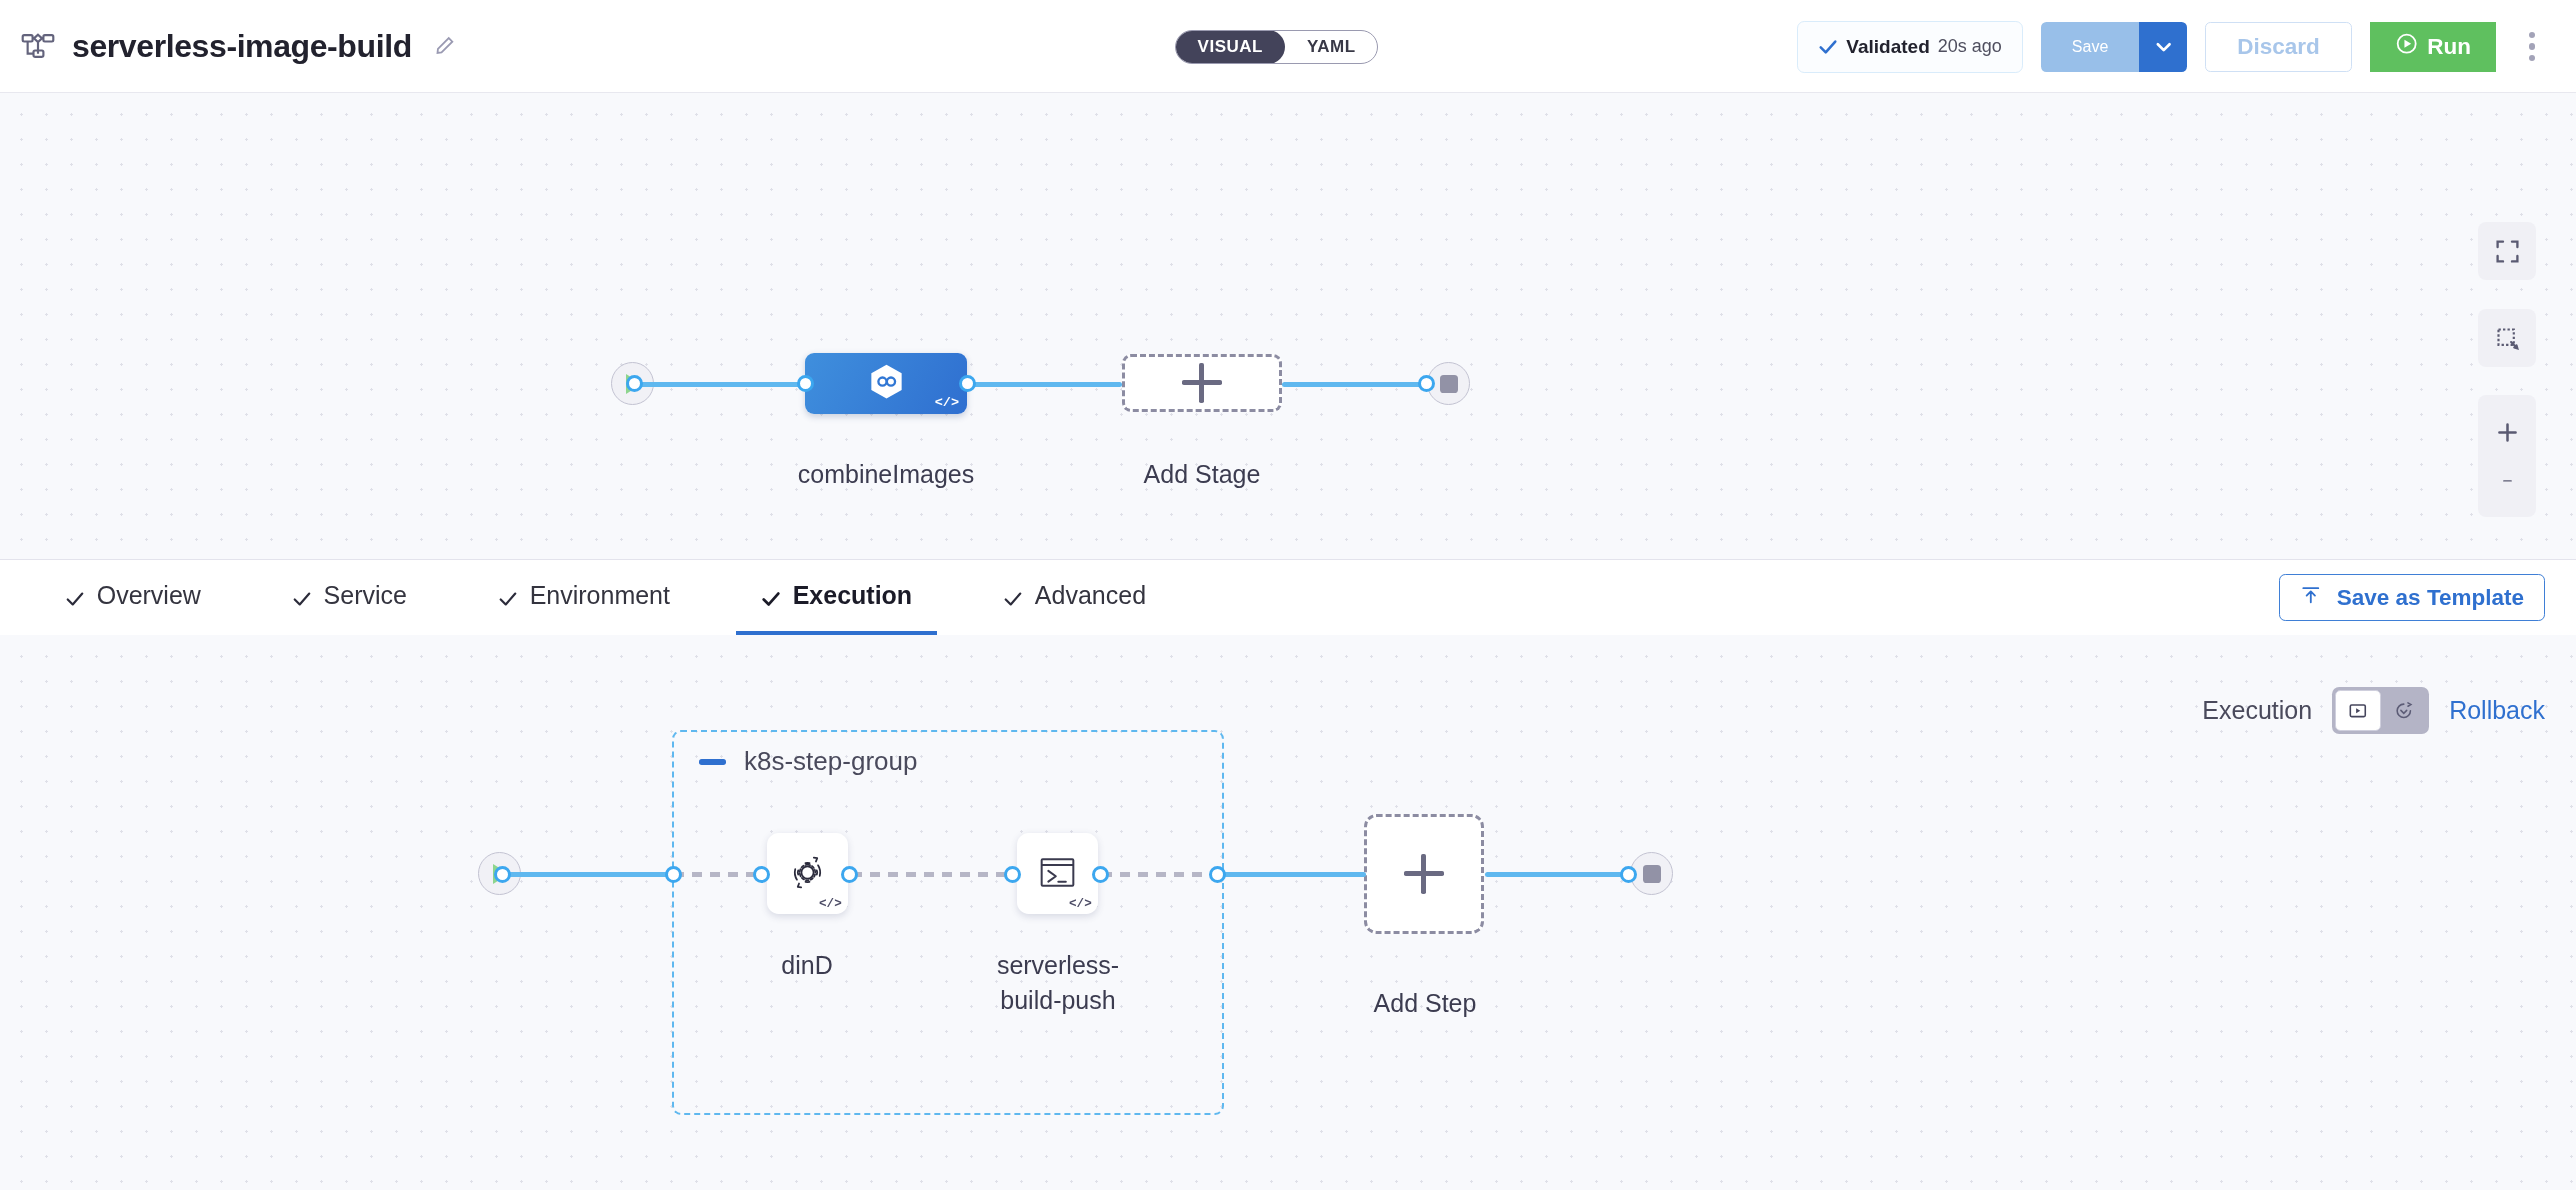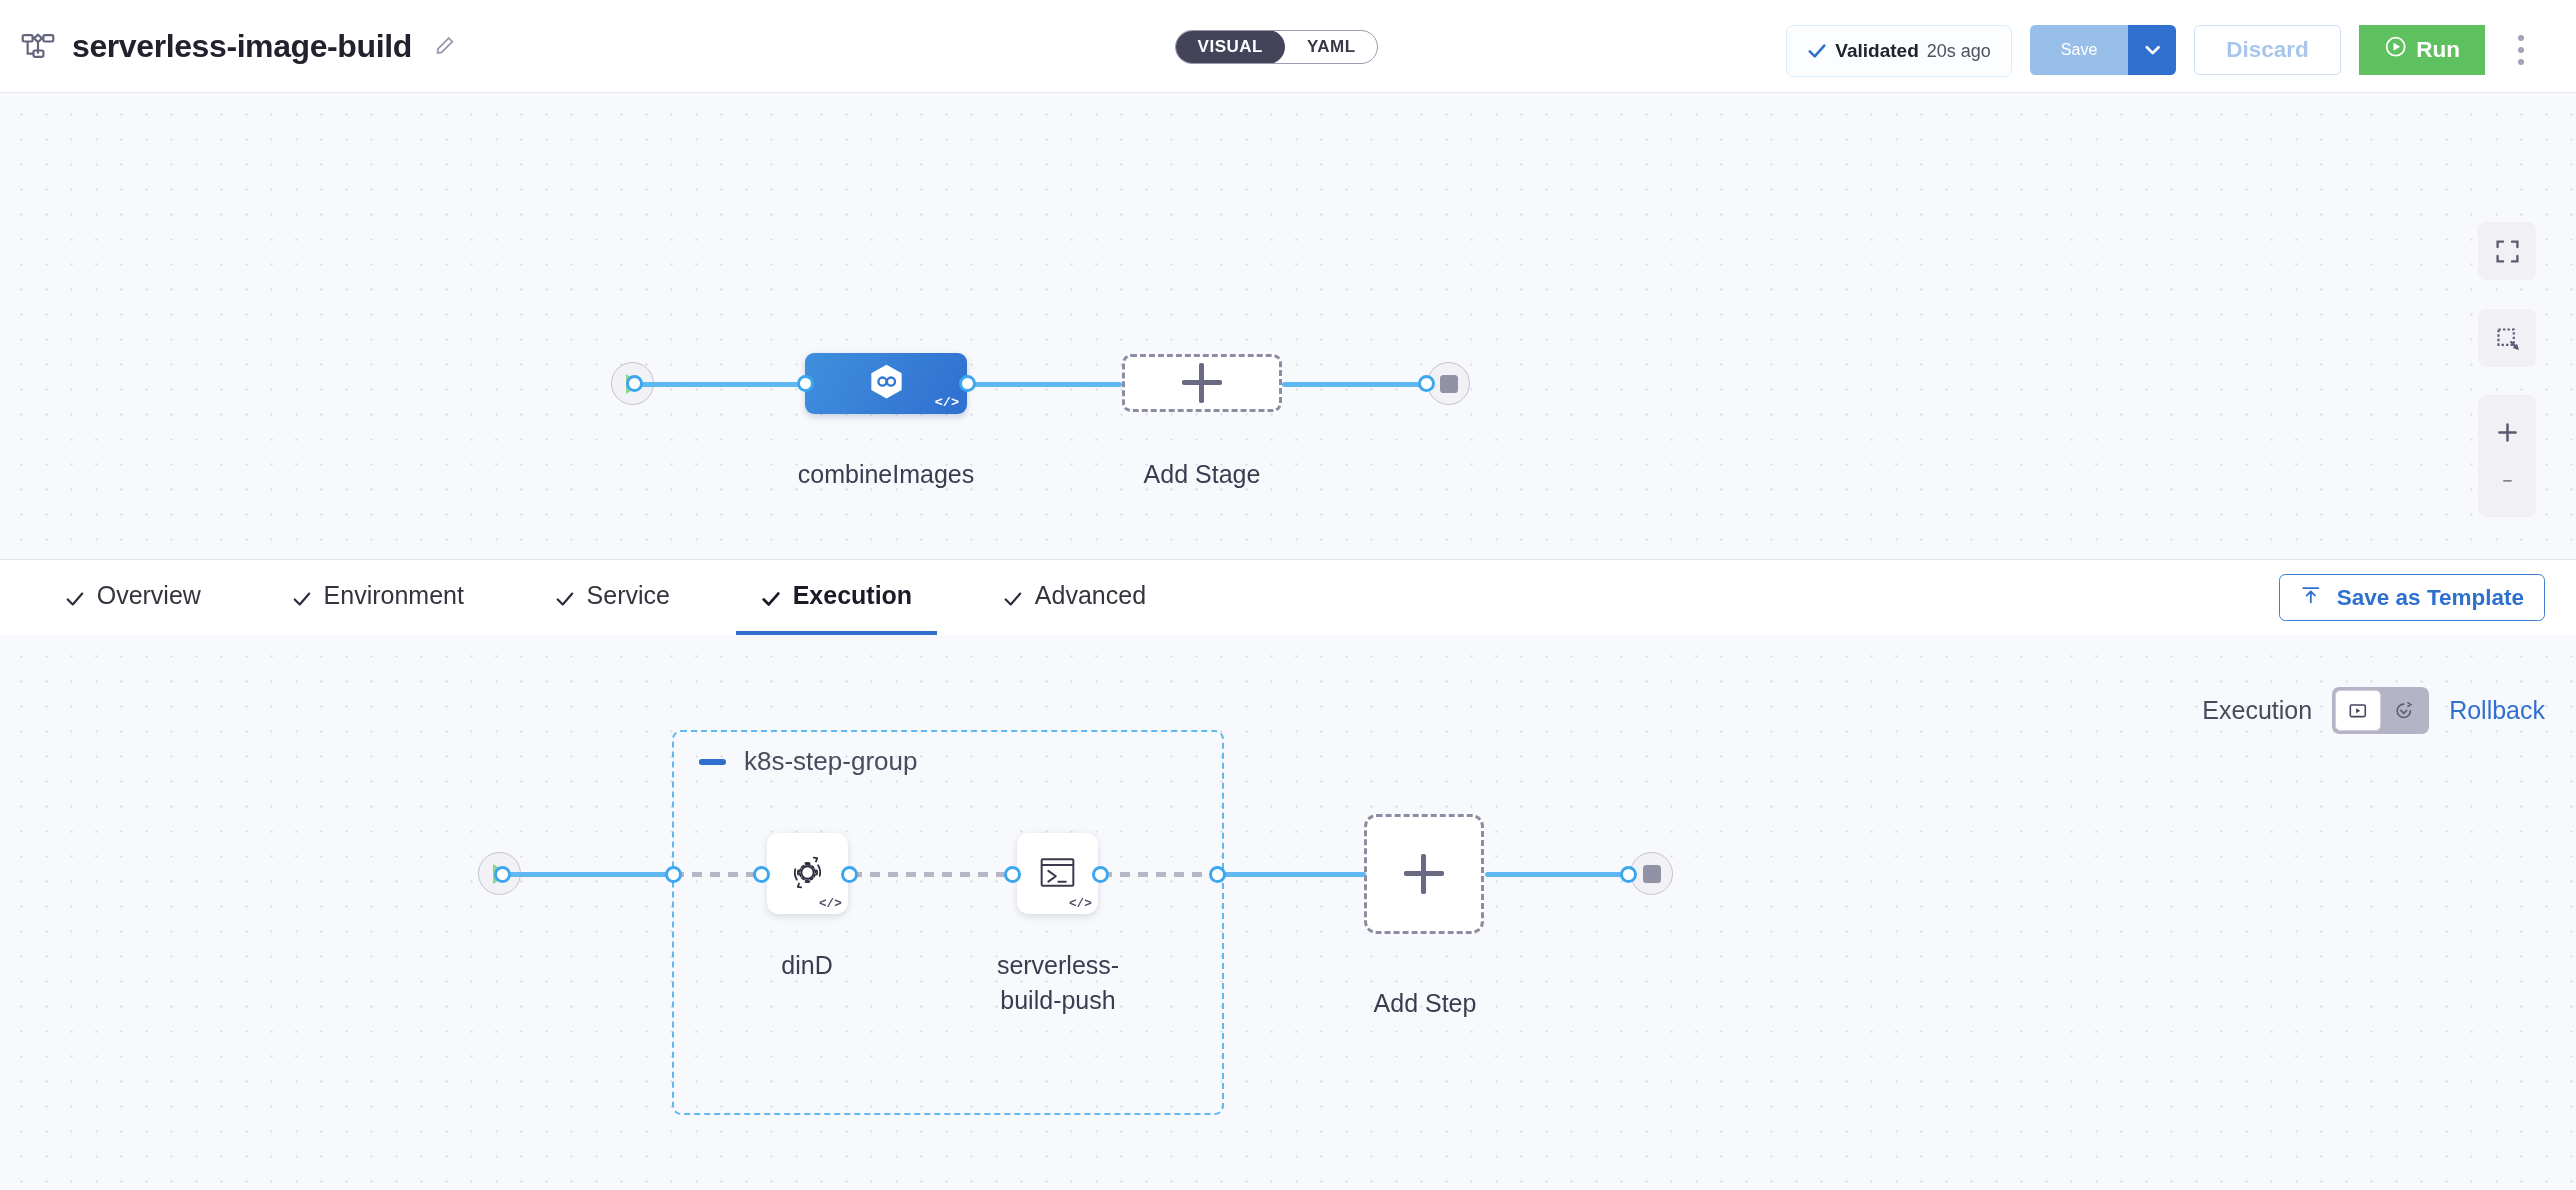--- a/index.html
+++ b/index.html
@@ -40,21 +40,21 @@
     padding: 0 21.6px; cursor: pointer; color: #383846;
   }
   .view-opt.active {
     background: #43435a; color: #ffffff; border-radius: 17px;
     margin: -0.9px 0 -0.9px -0.9px; padding: 0 22.5px;
   }
 
   
   .hdr-right {
     position: absolute; right: 0; top: 0; height: 93px;
-    display: flex; align-items: flex-start; gap: 18px; padding-right: 37px; margin-top: 25px;
+    display: flex; align-items: center; gap: 18px; padding-right: 26px;
   }
   .validated-chip {
     display: flex; align-items: center; gap: 8px;
     height: 52px; padding: 0 20px;
     border: 0.9px solid #d9ecfb; border-radius: 7.2px; background: #fbfdff;
   }
   .validated-chip .chk { width: 20px; height: 20px; display: block; }
   .validated-label { font-size: 19px; font-weight: bold; color: #22222e; }
   .validated-time { font-size: 18px; color: #4f4f5f; }
 
@@ -375,29 +375,29 @@
           </svg>
       </span>
       <span>Overview</span>
     </div>
     <div class="tab">
       <span class="tick">
         <svg viewBox="0 0 22 22" width="20" height="20" fill="none" stroke="#2b2b3a" stroke-width="2.4" stroke-linecap="round" stroke-linejoin="round">
             <path d="M3 11.5 L8.5 17 L19 5"></path>
           </svg>
       </span>
-      <span>Environment</span>
+      <span>Service</span>
     </div>
     <div class="tab">
       <span class="tick">
         <svg viewBox="0 0 22 22" width="20" height="20" fill="none" stroke="#2b2b3a" stroke-width="2.4" stroke-linecap="round" stroke-linejoin="round">
             <path d="M3 11.5 L8.5 17 L19 5"></path>
           </svg>
       </span>
-      <span>Service</span>
+      <span>Environment</span>
     </div>
     <div class="tab active">
       <span class="tick">
         <svg viewBox="0 0 22 22" width="20" height="20" fill="none" stroke="#1b1b28" stroke-width="3" stroke-linecap="round" stroke-linejoin="round">
             <path d="M3 11.5 L8.5 17 L19 5"></path>
           </svg>
       </span>
       <span>Execution</span>
     </div>
     <div class="tab">

